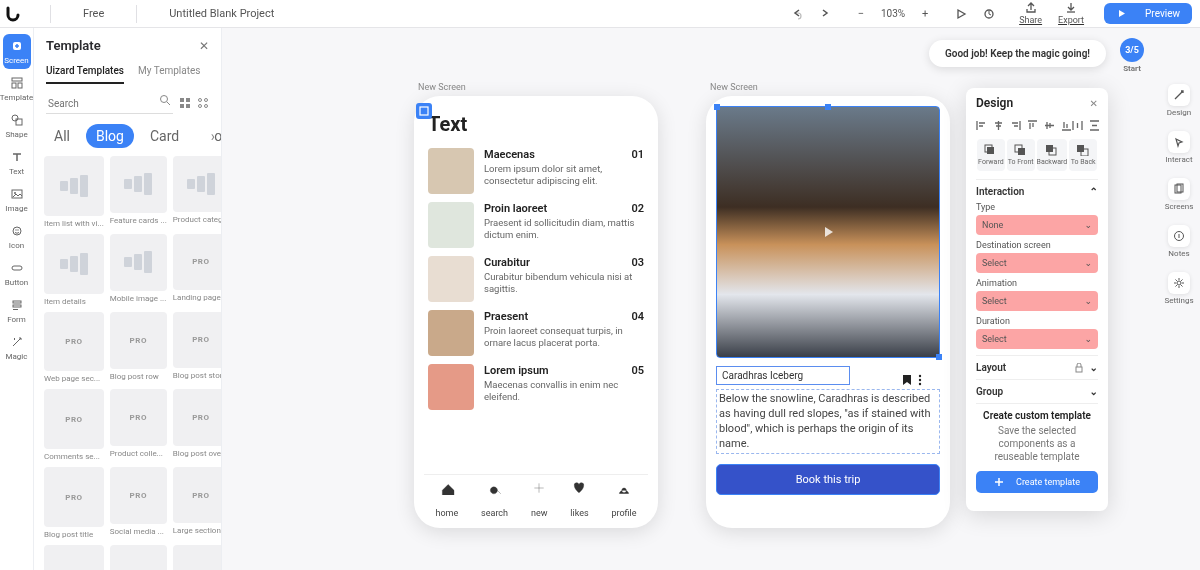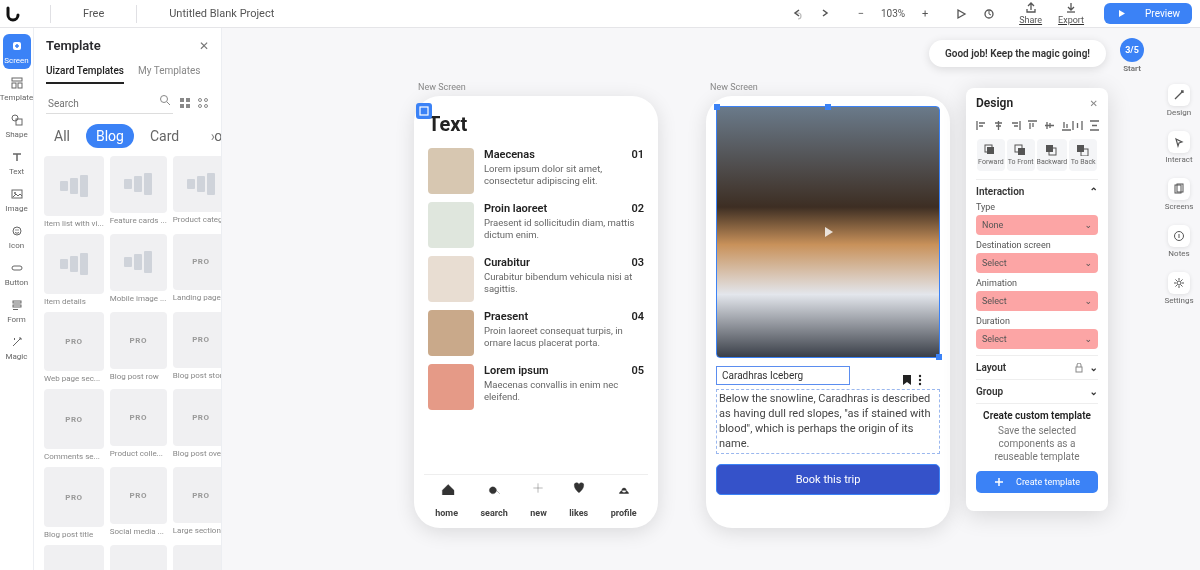--- a/index.html
+++ b/index.html
@@ -66,21 +66,21 @@
   .devA-inner { width: 100%; height: 100%; display: flex; flex-direction: column; position: relative; }
   .sel-badge { position: absolute; left: -8px; top: -3px; width: 16px; height: 16px; background: #3b82f6; border-radius: 3px; display:flex; align-items:center; justify-content:center; }
   .devA-inner h2 { font-size: 20px; font-weight: 700; color: #222; padding: 6px 4px 8px 4px; }
   .list { flex: 1; overflow: hidden; }
   .row { display: flex; gap: 10px; padding: 4px; }
   .row .img { width: 46px; height: 46px; border-radius: 4px; flex-shrink: 0; }
   .row .body { flex: 1; }
   .row .hd { display: flex; justify-content: space-between; font-size: 11px; font-weight: 600; color: #222; }
   .row .desc { font-size: 9.5px; color: #666; line-height: 1.3; margin-top: 2px; }
   .tabbar { display: flex; justify-content: space-around; padding-top: 6px; border-top: 1px solid #eee; }
-  .tabbar .tb { display: flex; flex-direction: column; align-items: center; font-size: 9px; color: #444; cursor: pointer; gap: 13px; font-weight: bold; }
+  .tabbar .tb { display: flex; flex-direction: column; align-items: center; font-size: 9px; color: #444; cursor: pointer; gap: 13px; }
 
   
   .devB-inner { width: 100%; height: 100%; display: flex; flex-direction: column; }
   .hero { height: 252px; border-radius: 4px; background: linear-gradient(180deg,#6a7a8a 0%, #3d2e23 40%, #c8915a 55%, #e3e6ec 75%, #3a3f48 100%); position: relative; border: 1px solid #3b82f6; }
   .hero::before, .hero::after { content:''; position:absolute; width:6px; height:6px; background:#3b82f6; }
   .hero::before { left:-3px; top:-3px; } .hero::after { right:-3px; bottom:-3px; }
   .hero .handle-t { position:absolute; left:50%; top:-3px; width:6px; height:6px; background:#3b82f6; transform:translateX(-50%); }
   .hero .play { position:absolute; left:50%; top:50%; transform:translate(-50%,-50%); color:#fff; opacity:.8; }
   .devB-inner .titlef { margin-top: 8px; border: 1px solid #5b8def; font-size: 10px; padding: 3px 5px; color: #333; width: 60%; background:#fff; }
   .devB-inner .marks { position: absolute; right: 16px; bottom: 132px; display:flex; gap:4px; }

